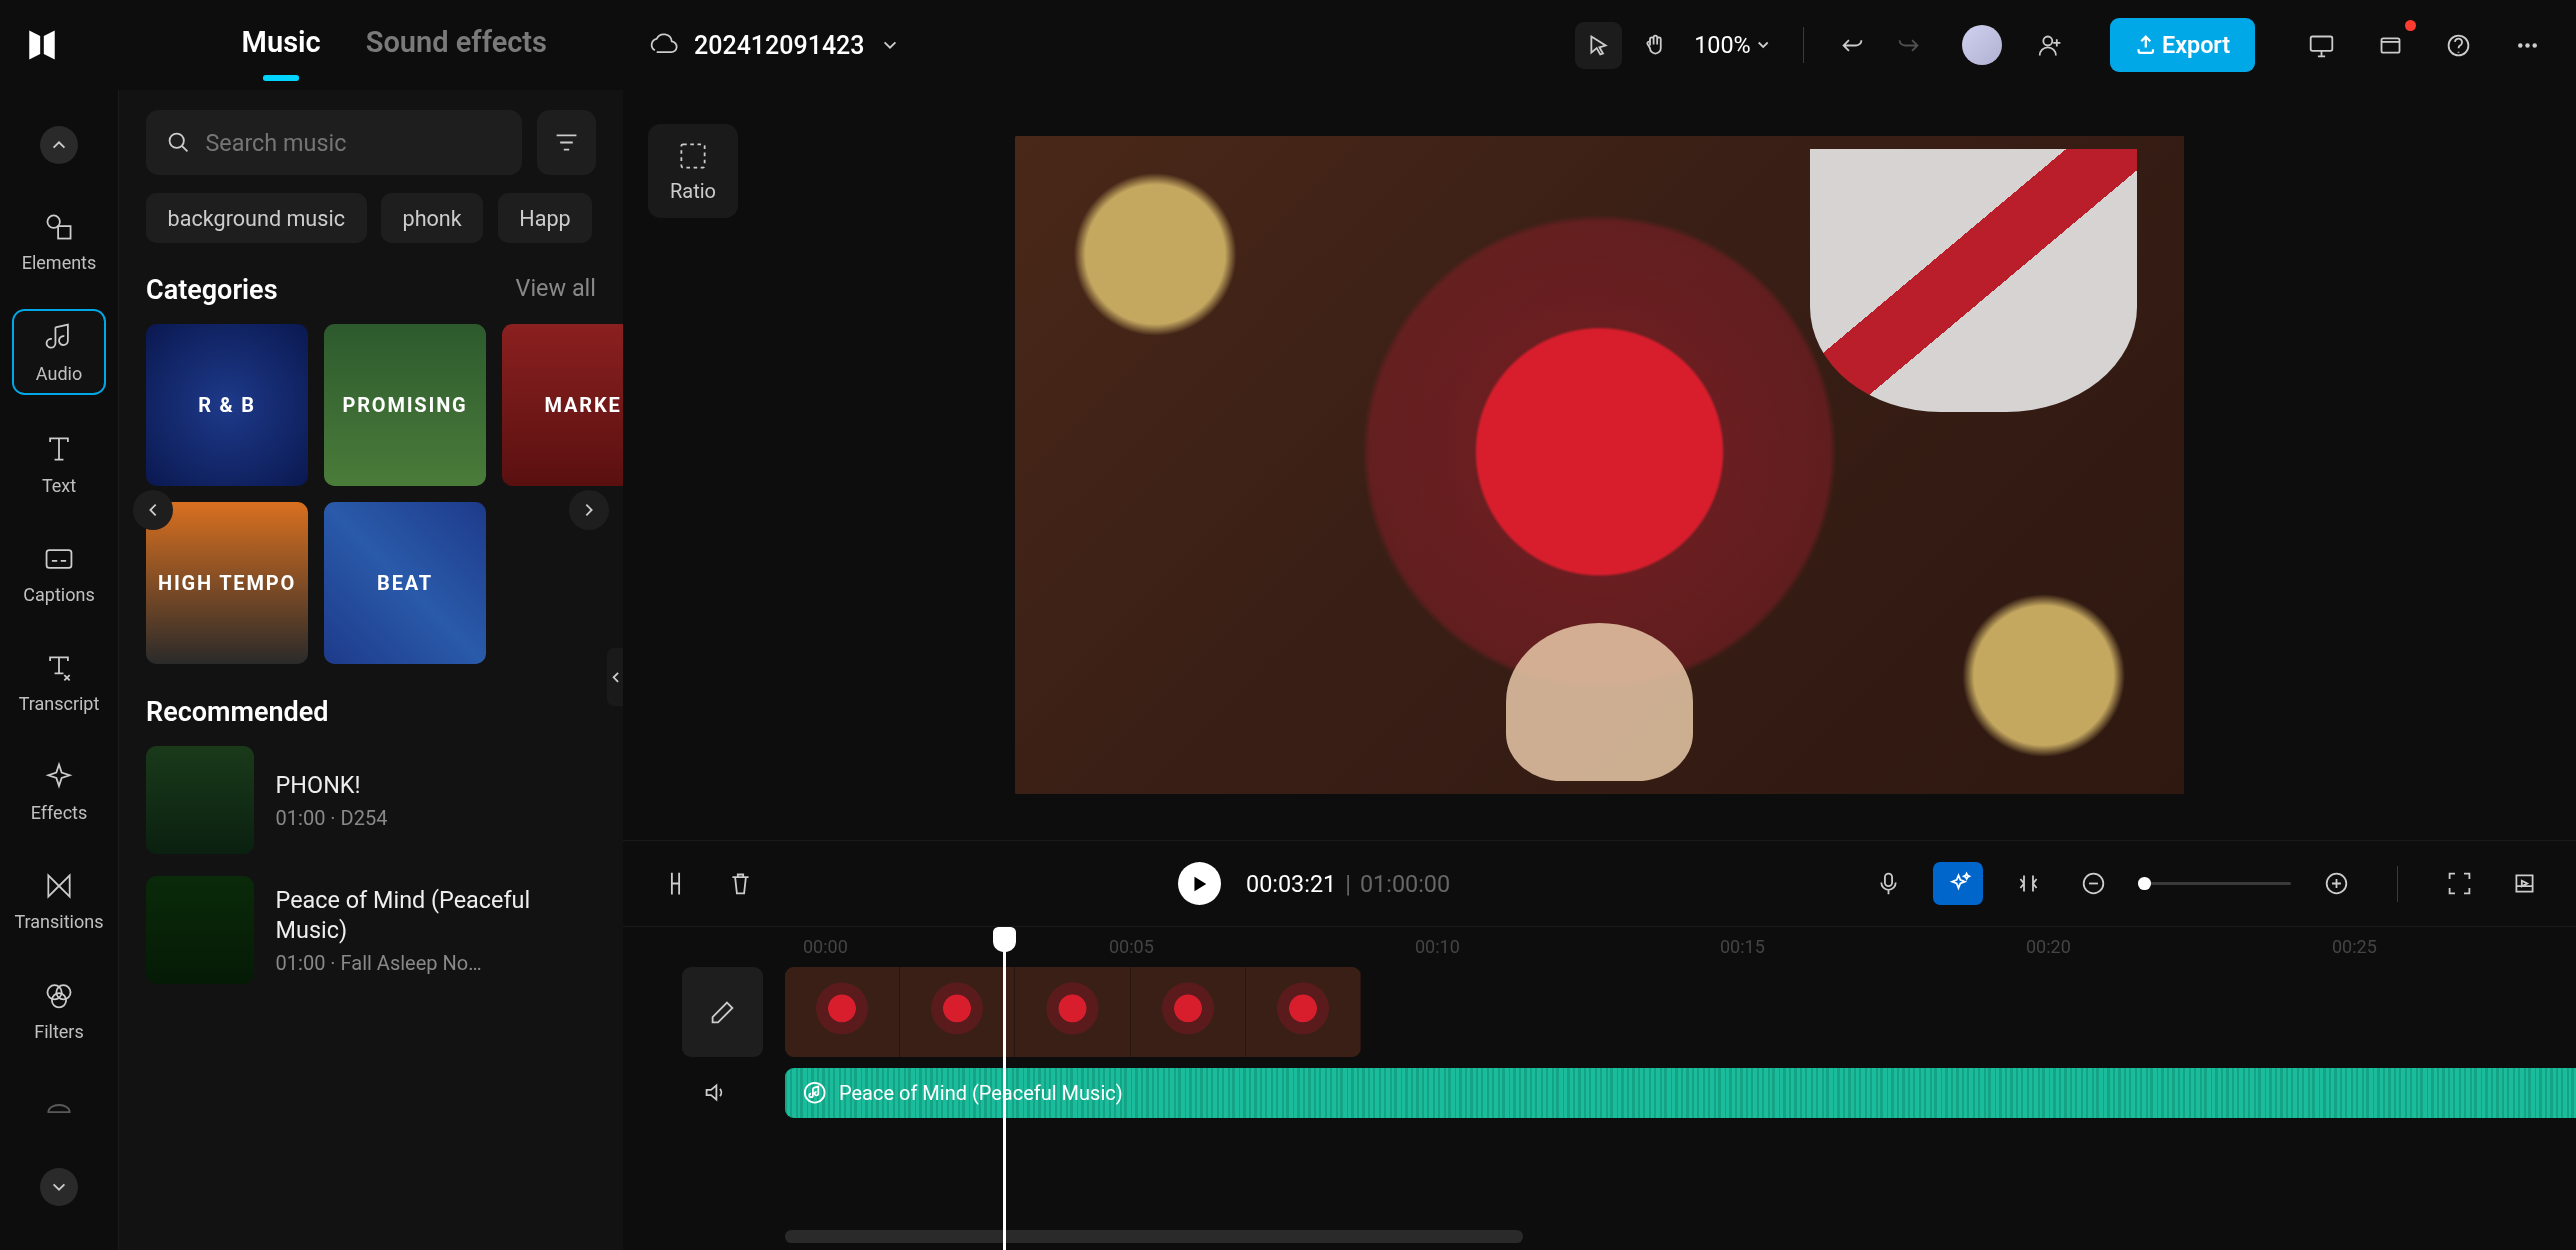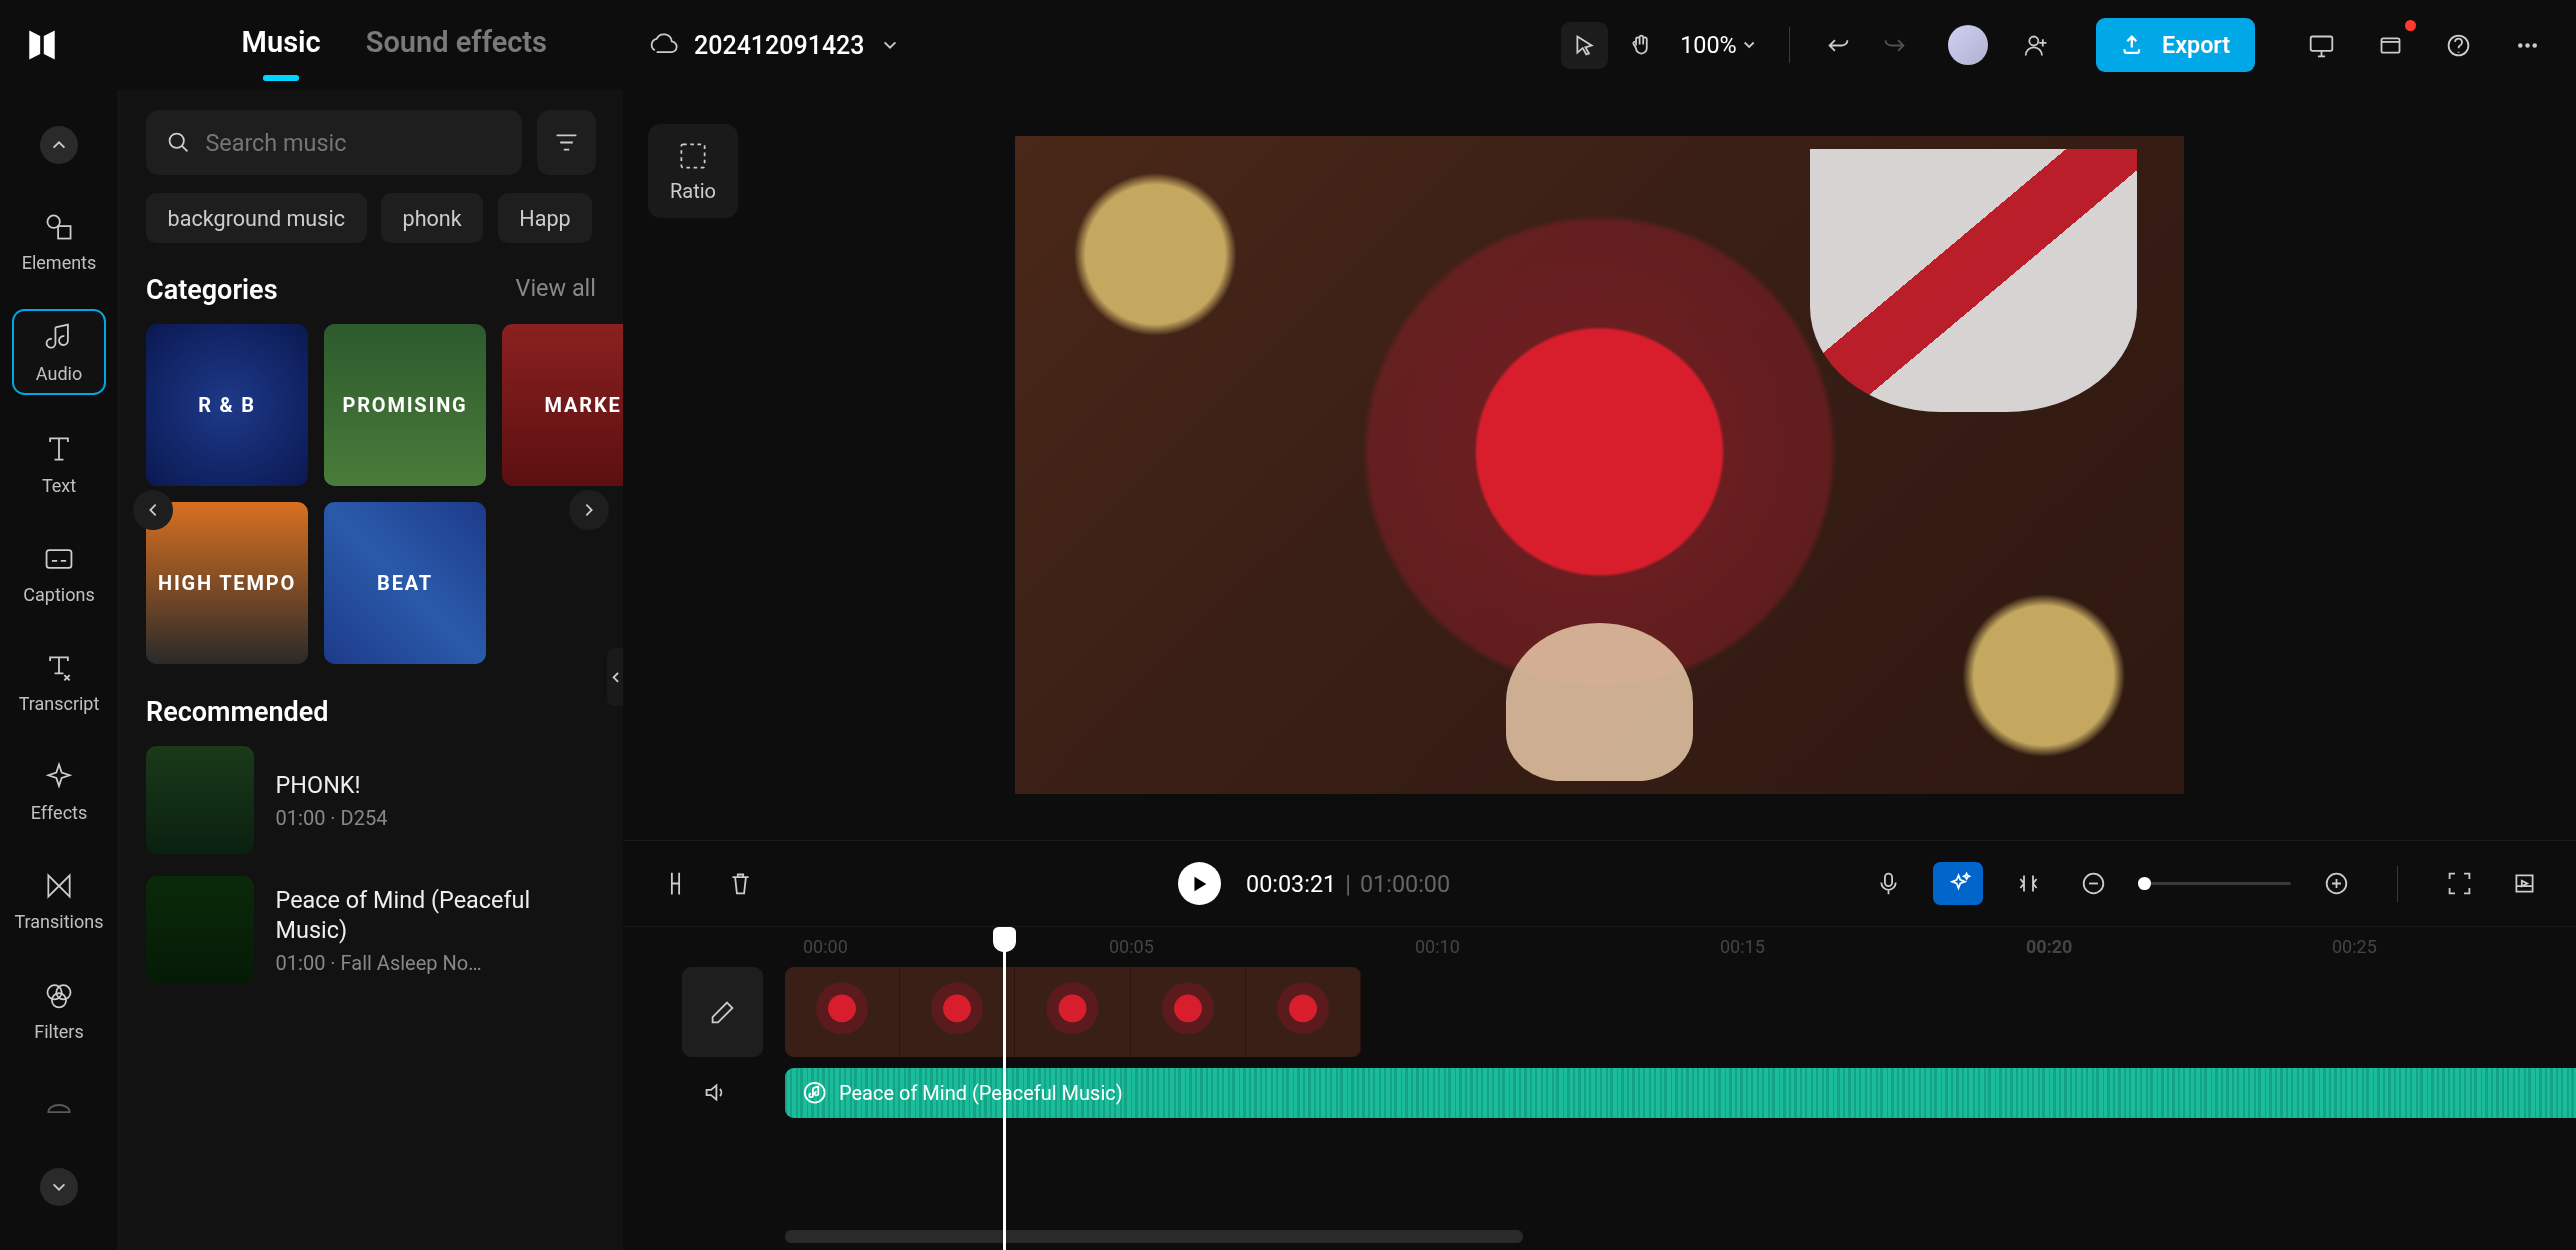--- a/index.html
+++ b/index.html
@@ -16,21 +16,21 @@
 .header-project { display:flex; align-items:center; gap:16px; margin-left:81px; }
 .cloud-icon { width:32px; height:32px; }
 .project-name { font-size:25px; color:#fff; font-weight:500; }
 .header-spacer { flex:1; }
 .header-tools { display:flex; align-items:center; gap:9px; }
 .tool-btn { width:47px; height:47px; display:flex; align-items:center; justify-content:center; border-radius:9px; cursor:pointer; }
 .tool-btn.boxed { background:#1c1c1c; }
 .zoom-display { font-size:23.4px; color:#fff; margin:0 7.2px; display:flex; align-items:center; gap:5.4px; }
 .divider-v { width:0.9px; height:36px; background:#3a3a3a; margin:0 16px; }
 .avatar { width:40px; height:40px; border-radius:50%; background:linear-gradient(135deg,#d0d0f0,#b0b0d0); margin-left:12.6px; }
-.export-btn { background:#00a8e8; color:#fff; font-size:23.4px; font-weight:600; padding:12.6px 25px; border-radius:9px; display:flex; align-items:center; gap:19px; cursor:pointer; margin-left:18px; }
+.export-btn { background:#00a8e8; color:#fff; font-size:23.4px; font-weight:600; padding:12.6px 25px; border-radius:9px; display:flex; align-items:center; gap:5px; cursor:pointer; margin-left:18px; }
 .header-right-icons { display:flex; align-items:center; gap:21.6px; margin-left:25px; }
 .notif-dot { position:relative; }
 .notif-dot::after { content:""; position:absolute; top:-1.8px; right:-1.8px; width:10.8px; height:10.8px; background:#ff3b30; border-radius:50%; }
 
 
 .body { flex:1; display:flex; min-height:0; }
 
 
 .left-rail { width:119px; background:#0d0d0d; display:flex; flex-direction:column; align-items:center; padding-top:27px; gap:27px; border-right:0.9px solid #1a1a1a; }
 .rail-item { display:flex; flex-direction:column; align-items:center; gap:7.2px; cursor:pointer; padding:9px 5.4px; border-radius:12.6px; width:94px; }
@@ -464,21 +464,21 @@
             </svg>
         </div>
       </div>
 
       <div class="timeline">
         <div class="ruler" id="ruler">
             <span class="ruler-mark" style="left: 180px;">00:00</span>
             <span class="ruler-mark" style="left: 486px;">00:05</span>
             <span class="ruler-mark" style="left: 792px;">00:10</span>
             <span class="ruler-mark" style="left: 1097px;">00:15</span>
-            <span class="ruler-mark" style="left: 1403px; font-weight: bold;">00:20</span>
+            <span class="ruler-mark" style="left: 1403px;">00:20</span>
             <span class="ruler-mark" style="left: 1709px;">00:25</span>
           </div>
         <div class="tracks">
           <div class="track-row">
             <div class="track-head">
               <div class="pb-btn">
                 <svg width="25" height="25" viewBox="0 0 28 28">
                     <path class="ico" d="M4 11v6h5l6 5V6l-6 5zM19 10a6 6 0 010 8"></path>
                   </svg>
               </div>

